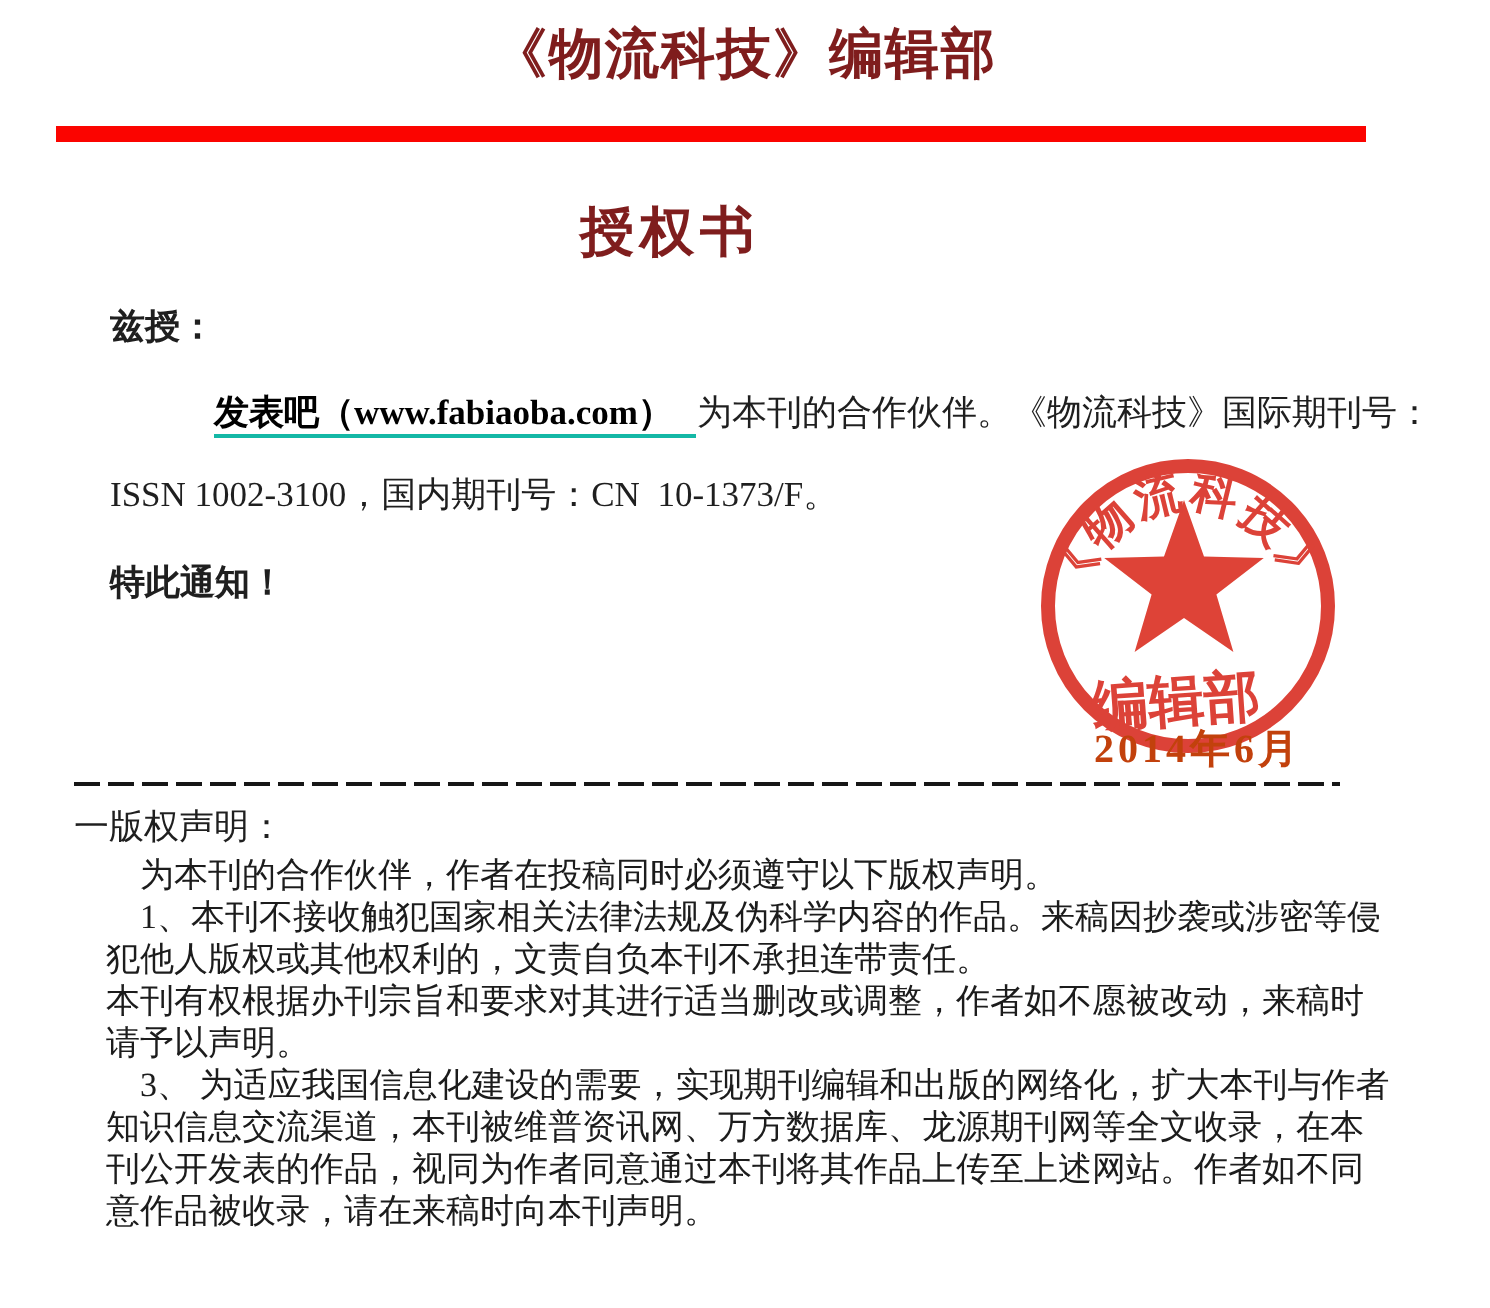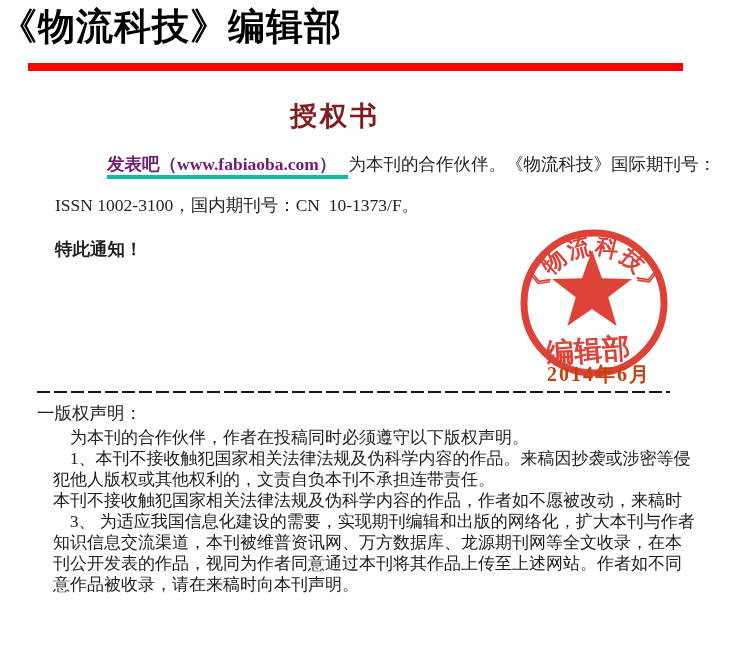--- a/index.html
+++ b/index.html
@@ -7,24 +7,24 @@
   .page {
     position:relative;
     width:745px; height:654px;
     background:#ffffff;
     overflow:hidden;
     font-family:"Liberation Serif","DejaVu Serif",serif;
     color:#1f1f1f;
   }
   .masthead {
     padding-top:7px;
-    text-align:left;
-    font-size:37px;
+    text-align:center;
+    font-size:27px;
     font-weight:bold;
-    color:#000000;
+    color:#7f1d1d;
     line-height:40px;
     letter-spacing:1px;
   }
   .red-bar {
     margin:16px 0 0 28px;
     width:655px; height:8px;
     background:#fb0400;
   }
   .doc-title {
     margin-top:30px;
@@ -42,22 +42,22 @@
     font-weight:bold;
     line-height:22px;
   }
   .p-line1 {
     margin:21px 0 0 107px;
     font-size:17.5px;
     line-height:22px;
   }
   .partner {
     font-weight:bold;
-    color:#701a75;
-    border-bottom:4px solid #14b8a6;
+    color:#000000;
+    border-bottom:2px solid #14b8a6;
     padding-right:12px;
     padding-bottom:1px;
     margin-top:16px;
   }
   .p-line2 {
     margin:19px 0 0 55px;
     font-size:17.5px;
     line-height:22px;
     white-space:pre;
   }
@@ -121,20 +121,21 @@
 <body>
 
 <div class="page">
 
   <div class="masthead">《物流科技》编辑部</div>
 
   <div class="red-bar"></div>
 
   <div class="doc-title">授权书</div>
 
+  <div class="salutation">兹授：</div>
 
   <div class="p-line1"><span class="partner">发表吧（www.fabiaoba.com）</span><span>为本刊的合作伙伴。《物流科技》国际期刊号：</span></div>
 
   <div class="p-line2">ISSN 1002-3100，国内期刊号：CN  10-1373/F。</div>
 
   <div class="notice">特此通知！</div>
 
 
   <div class="sign-date">2014年6月</div>
 
@@ -148,21 +149,22 @@
     <text id="stamp-bottom-text" x="76" y="134" text-anchor="middle" font-size="28" font-weight="bold" fill="#d8291d" font-family="Liberation Serif, serif" transform="rotate(-4 76 124)">编辑部</text>
   </svg>
 
   <div class="bottom">
     <div class="divider"></div>
     <div class="c-heading">一版权声明：</div>
     <div class="c-lines">
         <div class="c-line first">为本刊的合作伙伴，作者在投稿同时必须遵守以下版权声明。</div>
         <div class="c-line first">1、本刊不接收触犯国家相关法律法规及伪科学内容的作品。来稿因抄袭或涉密等侵</div>
         <div class="c-line">犯他人版权或其他权利的，文责自负本刊不承担连带责任。</div>
-        <div class="c-line">本刊不接收触犯国家相关法律法规及伪科学内容的作品，作者如不愿被改动，来稿时</div>
+        <div class="c-line">本刊有权根据办刊宗旨和要求对其进行适当删改或调整，作者如不愿被改动，来稿时</div>
+        <div class="c-line">请予以声明。</div>
         <div class="c-line first">3、 为适应我国信息化建设的需要，实现期刊编辑和出版的网络化，扩大本刊与作者</div>
         <div class="c-line">知识信息交流渠道，本刊被维普资讯网、万方数据库、龙源期刊网等全文收录，在本</div>
         <div class="c-line">刊公开发表的作品，视同为作者同意通过本刊将其作品上传至上述网站。作者如不同</div>
         <div class="c-line">意作品被收录，请在来稿时向本刊声明。</div>
       </div>
   </div>
 
 </div>
 
 </body></html>

